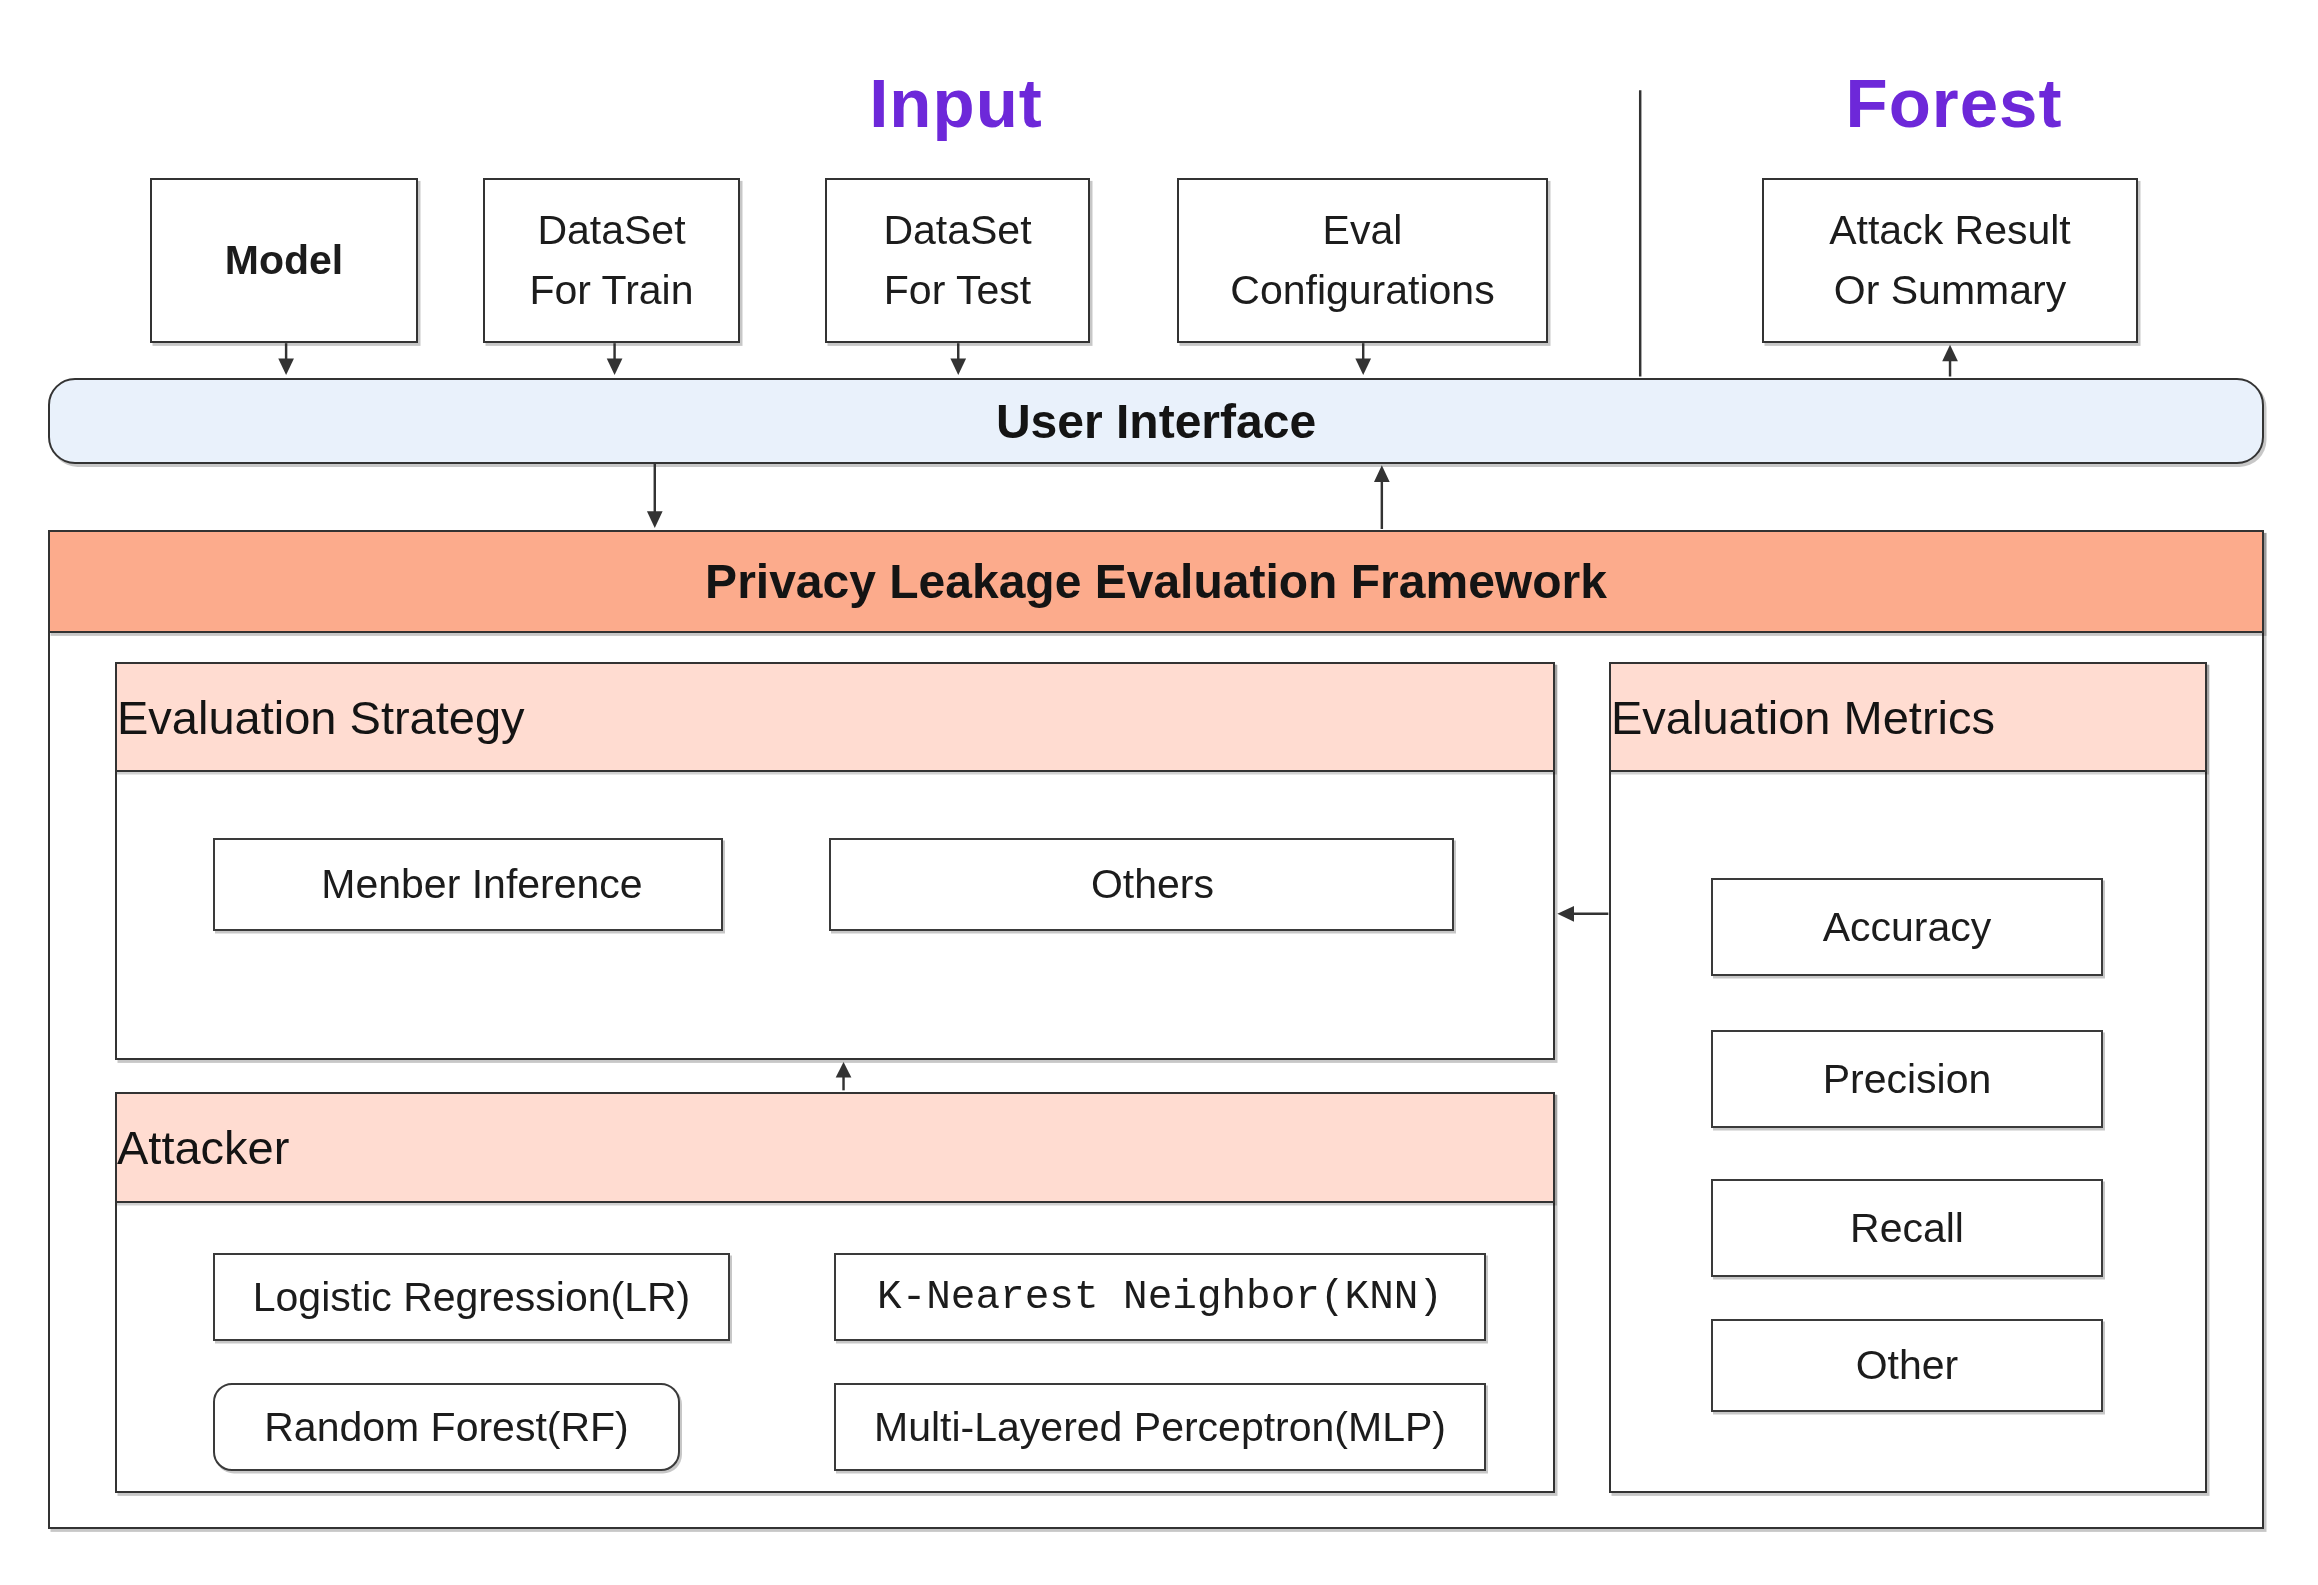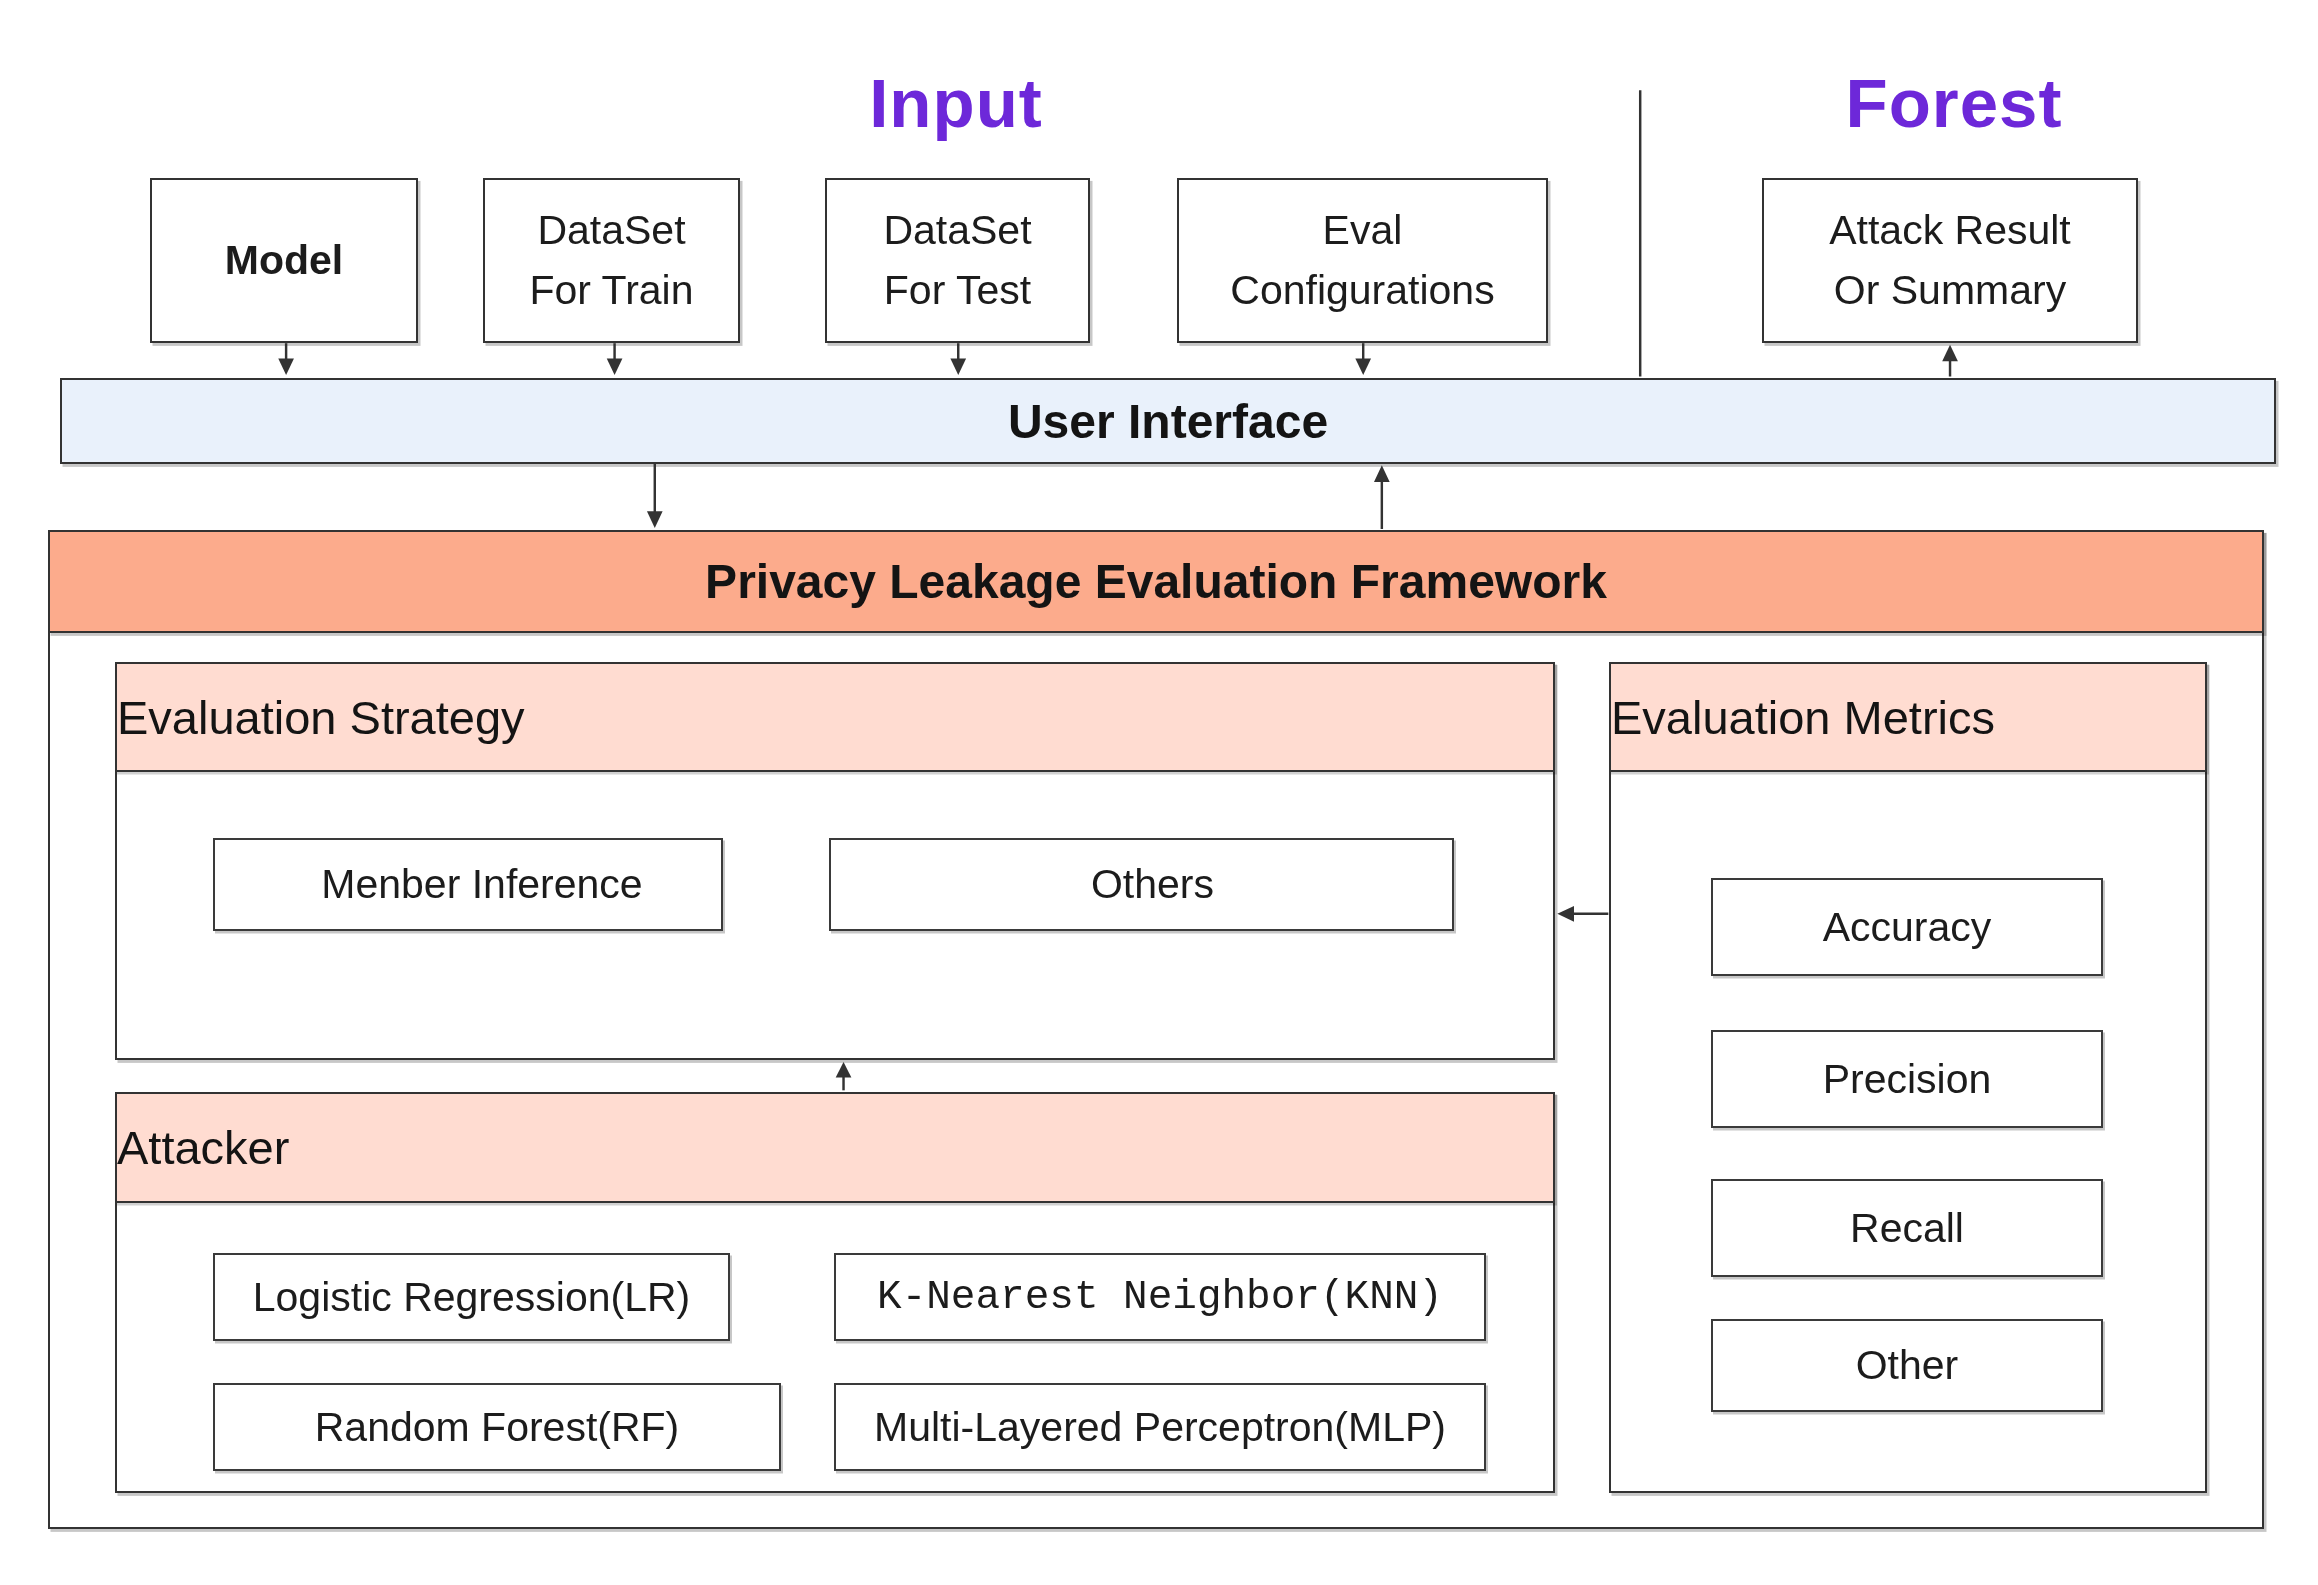--- a/index.html
+++ b/index.html
@@ -71,21 +71,21 @@
   <div class="node" style="left:483px;top:178px;width:257px;height:165px;">DataSet
 For Train</div>
   <div class="node" style="left:825px;top:178px;width:265px;height:165px;">DataSet
 For Test</div>
   <div class="node" style="left:1177px;top:178px;width:371px;height:165px;">Eval
 Configurations</div>
 
   <div class="node" style="left:1762px;top:178px;width:376px;height:165px;">Attack Result
 Or Summary</div>
 
-  <div class="bar" style="left:60px;top:378px;width:2216px;height:86px;background:#e9f1fb;">
+  <div class="bar" style="left:48px;top:378px;width:2216px;height:86px;background:#e9f1fb;border-radius:27px;">
     <span>User Interface</span>
   </div>
 
   <div class="container" style="left:48px;top:530px;width:2216px;height:999px;"></div>
 
   <div class="bar" style="left:48px;top:530px;width:2216px;height:103px;background:#fcab8c;">
     <span>Privacy Leakage Evaluation Framework</span>
   </div>
 
   <div class="container" style="left:115px;top:662px;width:1440px;height:398px;"></div>
@@ -94,21 +94,21 @@
   </div>
   <div class="inner-box" style="left:213px;top:838px;width:510px;height:93px;padding-left:28px;">Menber Inference</div>
   <div class="inner-box" style="left:829px;top:838px;width:625px;height:93px;padding-left:22px;">Others</div>
 
   <div class="container" style="left:115px;top:1092px;width:1440px;height:401px;"></div>
   <div class="section-header" style="left:115px;top:1092px;width:1440px;height:111px;background:#ffdcd1;">
     <span>Attacker</span>
   </div>
   <div class="inner-box" style="left:213px;top:1253px;width:517px;height:88px;">Logistic Regression(LR)</div>
   <div class="inner-box" style="left:834px;top:1253px;width:652px;height:88px;font-family:Liberation Mono, monospace;">K-Nearest Neighbor(KNN)</div>
-  <div class="inner-box" style="left:213px;top:1383px;width:568px;height:88px;">Random Forest(RF)</div>
+  <div class="inner-box" style="left:213px;top:1383px;width:467px;height:88px;border-radius:19px;">Random Forest(RF)</div>
   <div class="inner-box" style="left:834px;top:1383px;width:652px;height:88px;">Multi-Layered Perceptron(MLP)</div>
 
   <div class="container" style="left:1609px;top:662px;width:598px;height:831px;"></div>
   <div class="section-header" style="left:1609px;top:662px;width:598px;height:110px;background:#ffdcd1;">
     <span>Evaluation Metrics</span>
   </div>
   <div class="inner-box" style="left:1711px;top:878px;width:392px;height:98px;">Accuracy</div>
   <div class="inner-box" style="left:1711px;top:1030px;width:392px;height:98px;">Precision</div>
   <div class="inner-box" style="left:1711px;top:1179px;width:392px;height:98px;">Recall</div>
   <div class="inner-box" style="left:1711px;top:1319px;width:392px;height:93px;">Other</div>

